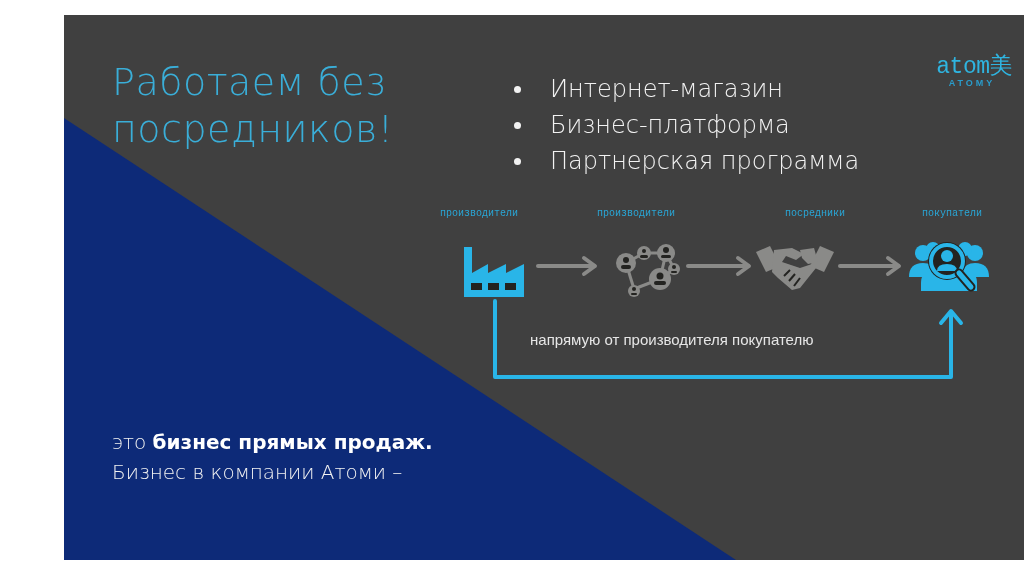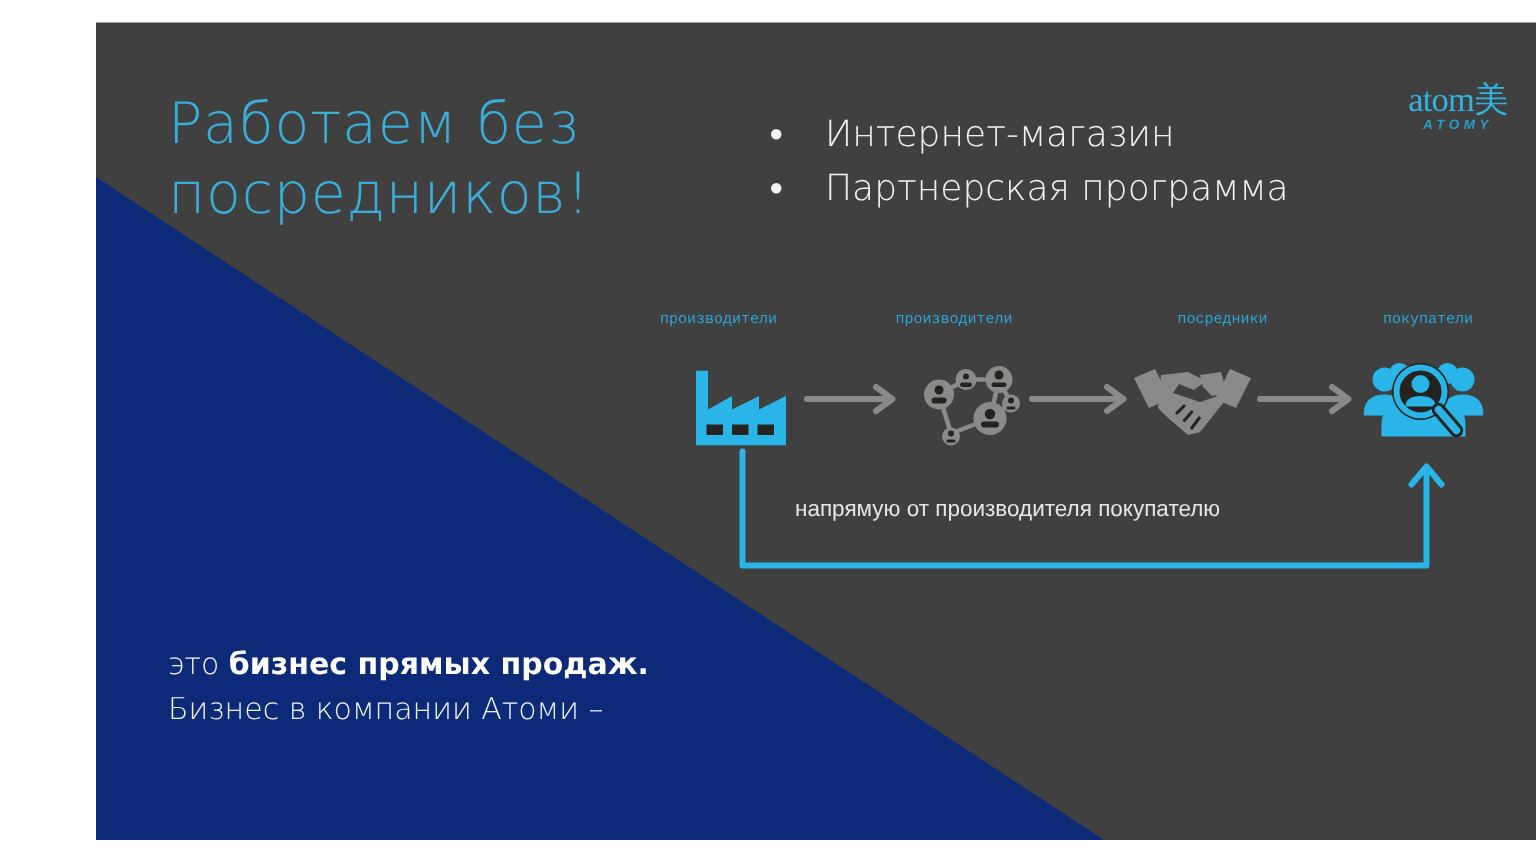--- a/index.html
+++ b/index.html
@@ -4,22 +4,22 @@
 <style>
   html, body { margin:0; padding:0; }
   body { width:1024px; height:576px; background:#ffffff; position:relative; overflow:hidden; font-family:"Liberation Sans", sans-serif; }
   .slide { position:absolute; left:20px; top:15px; width:983px; height:545px; background:#404040; overflow:hidden;margin-left:44px; }
   .blue-tri { position:absolute; left:0; top:0; width:983px; height:545px; }
   .title { position:absolute; left:48px; top:44px; color:#3aaed8; font-family:"DejaVu Sans", sans-serif; font-size:38px; line-height:47px; font-weight:300; letter-spacing:0.5px; }
   .bullets { position:absolute; left:444px; top:56px; margin:0; padding:0; list-style:none; }
   .bullets li { color:#f2f2f2; font-size:24px; line-height:36px; position:relative; padding-left:42px; font-family:"DejaVu Sans", sans-serif; font-weight:300; }
   .bullets li .dot { position:absolute; left:6px; top:15px; width:7px; height:7px; border-radius:50%; background:#f2f2f2; }
   .logo { position:absolute; left:868px; top:40px; text-align:center; width:80px; }
-  .logo-main { color:#2fb4e0; font-size:23px; line-height:24px; font-family:Liberation Serif, serif; letter-spacing:-0.5px; }
-  .logo-sub { color:#2a9ccb; font-size:9px; letter-spacing:3px; font-weight:bold; margin-top:-1px;font-style:italic; }
+  .logo-main { color:#2fb4e0; font-size:23px; line-height:24px; font-family:Liberation Mono, monospace; letter-spacing:-0.5px;text-align:right; }
+  .logo-sub { color:#2a9ccb; font-size:9px; letter-spacing:3px; font-weight:bold; margin-top:-1px; }
   .stage-label { position:absolute; top:193px; color:#29a6d6; font-size:10px; font-family:Liberation Mono, monospace; text-align:center; width:110px; }
   .icon { position:absolute; }
   .diagram { position:absolute; left:0; top:0; width:983px; height:545px; pointer-events:none; }
   .direct-label { position:absolute; left:466px; top:316px; color:#e6e6e6; font-size:15px; font-family:Liberation Sans, sans-serif; }
   .bottom-text { position:absolute; left:48px; top:412px; color:#f2f2f2; font-size:20px; line-height:30px; font-family:"DejaVu Sans", sans-serif; font-weight:300; }
   .bottom-text b { font-weight:bold; color:#ffffff; }
 </style>
 </head>
 <body>
 
@@ -29,20 +29,21 @@
     <polygon points="0,103 0,545 672,545" fill="#0d2a78"></polygon>
   </svg>
 
   <div class="title">
     <div>Работаем без</div>
     <div>посредников!</div>
   </div>
 
   <ul class="bullets">
     <li><span class="dot"></span><span>Интернет-магазин</span></li>
+    <li><span class="dot"></span><span>Бизнес-платформа</span></li>
     <li><span class="dot"></span><span>Партнерская программа</span></li>
   </ul>
 
   <div class="logo">
     <div class="logo-main">atom美</div>
     <div class="logo-sub">ATOMY</div>
   </div>
 
   <div class="stage-label" style="left:360px;">производители</div>
   <div class="stage-label" style="left:517px;">производители</div>

